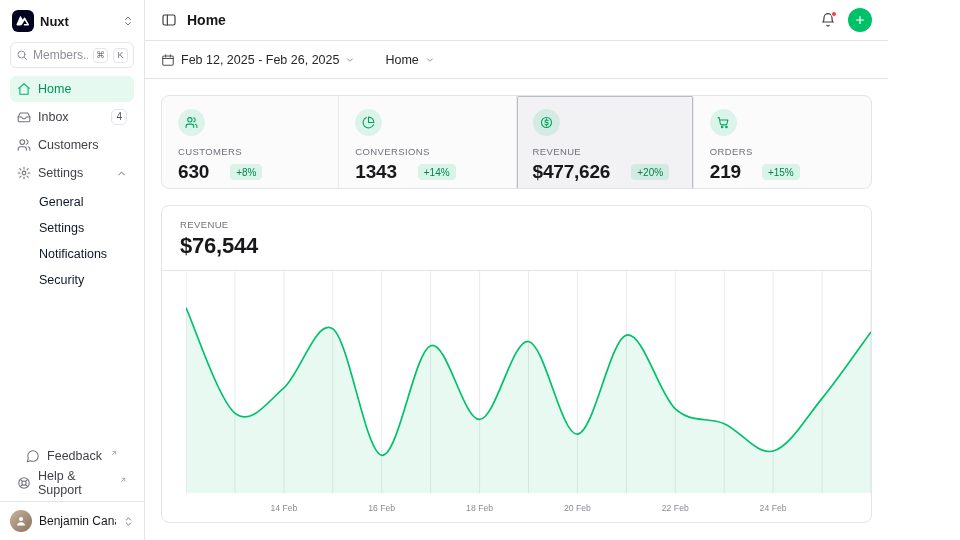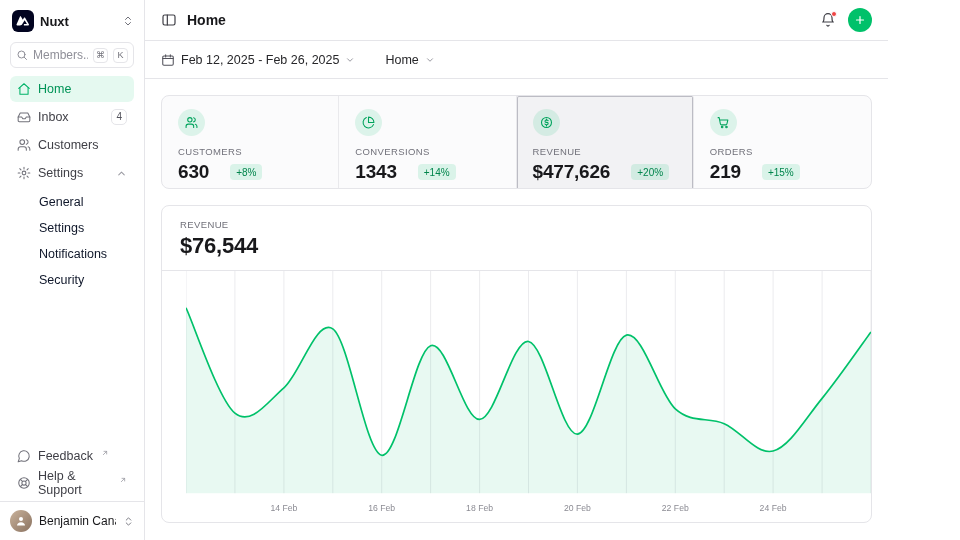--- a/index.html
+++ b/index.html
@@ -30,21 +30,21 @@
   .nav-item.active .nicon { color:#00b368; }
   .nav-badge { margin-left:auto; border:1px solid #e5e5e9; border-radius:5px; font-size:10px;
     color:#52525b; padding:0 4px; line-height:14px; background:#fff; }
   .nav-caret { margin-left:auto; color:#9a9aa2; display:flex; }
   .nav-children { display:flex; flex-direction:column; gap:2px; margin:2px 0 0 0; }
   .nav-child { height:24px; display:flex; align-items:center; padding:0 7px 0 29px;
     border-radius:6px; color:#0f172a; font-size:12.5px; cursor:pointer; }
 
   .sidebar-footer { margin-top:auto; padding:6px 10px; display:flex; flex-direction:column; gap:2px; }
   .foot-item { height:25px; display:flex; align-items:center; gap:7px; padding:0 7px;
-    border-radius:6px; color:#3f3f46; font-size:12.5px; cursor:pointer; }
+    border-radius:6px; color:#3f3f46; font-size:12.5px; cursor:pointer;justify-content:center; }
   .foot-item .nicon { color:#71717a; display:flex; }
   .ext { color:#9a9aa2; display:flex; margin-left:1px; margin-top:-6px; }
 
   .user-row { border-top:1px solid #e5e5e9; padding:8px 10px; display:flex; align-items:center; gap:7px; cursor:pointer; }
   .avatar { width:22px; height:22px; border-radius:50%; background:linear-gradient(135deg,#c9b29b,#8a7260);
     display:flex; align-items:center; justify-content:center; color:#fff; flex:none; }
   .user-name { font-size:12px; font-weight:500; flex:1; white-space:nowrap; overflow:hidden; }
 
   
   .main { flex:1; display:flex; flex-direction:column; min-width:0; }

